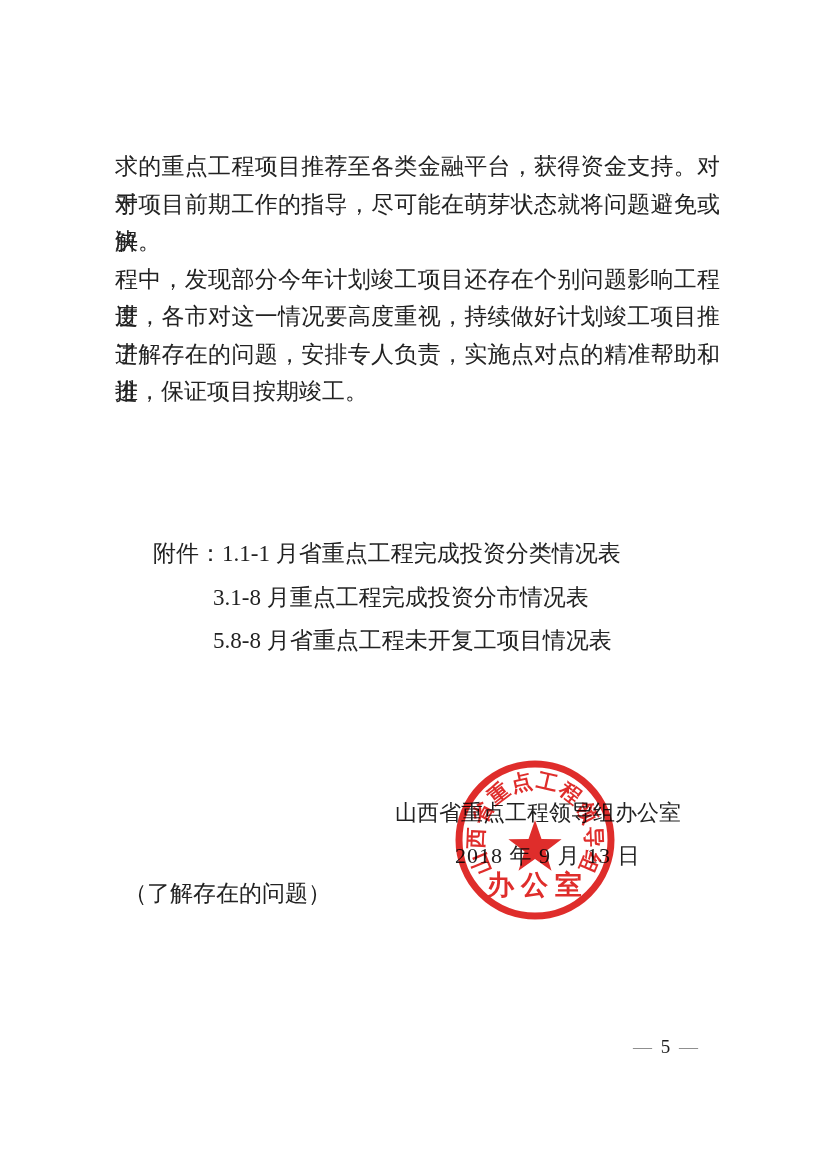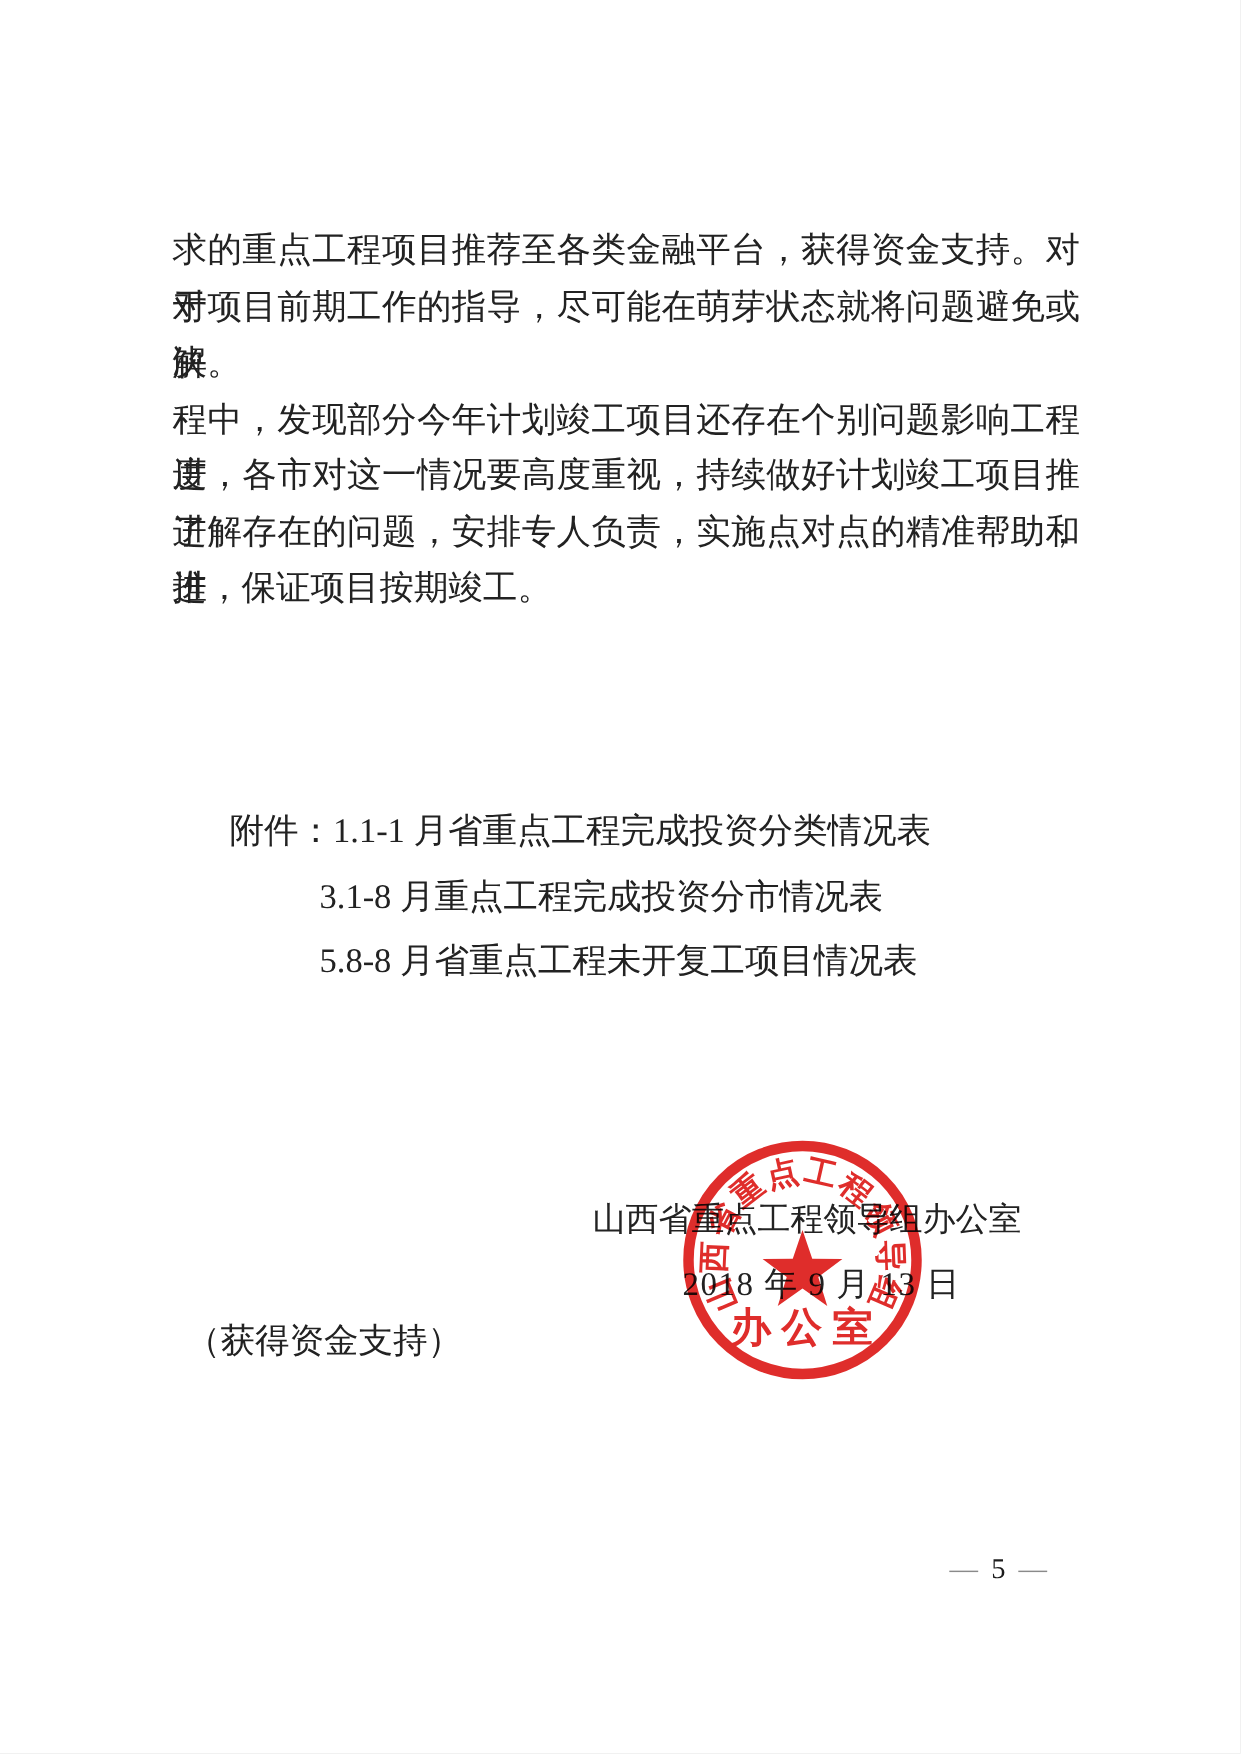--- a/index.html
+++ b/index.html
@@ -96,21 +96,21 @@
 
   <div class="attachments">
     <div class="aline"><span>附件：</span><span>1.1-1 月省重点工程完成投资分类情况表</span></div>
     <div class="aline cont"><span>3.1-8 月重点工程完成投资分市情况表</span></div>
     <div class="aline cont"><span>5.8-8 月省重点工程未开复工项目情况表</span></div>
   </div>
 
   <div class="sig-org">山西省重点工程领导组办公室</div>
   <div class="sig-date">2018 年 9 月 13 日</div>
 
-  <div class="disclosure">（获得资金支持）</div>
+  <div class="disclosure">（了解存在的问题）</div>
 
   <div class="seal">
     <svg width="172" height="172" viewBox="0 0 172 172">
       <defs>
         <path id="seal-arc" d="M 43.4 115.8 A 52 52 0 1 1 128.6 115.8" fill="none"></path>
       </defs>
       <circle cx="86" cy="86" r="76" fill="none" stroke="#dd1d1b" stroke-width="7"></circle>
       <polygon points="86,66 79.5,85.1 59.4,85.3 75.5,97.4 69.5,116.7 86,105 102.5,116.7 96.5,97.4 112.6,85.3 92.5,85.1" fill="#dd1d1b"></polygon>
       <text font-size="21" font-weight="bold" fill="#dd1d1b" letter-spacing="1.7">
         <textPath href="#seal-arc" xlink:href="#seal-arc">山西省重点工程领导组</textPath>

